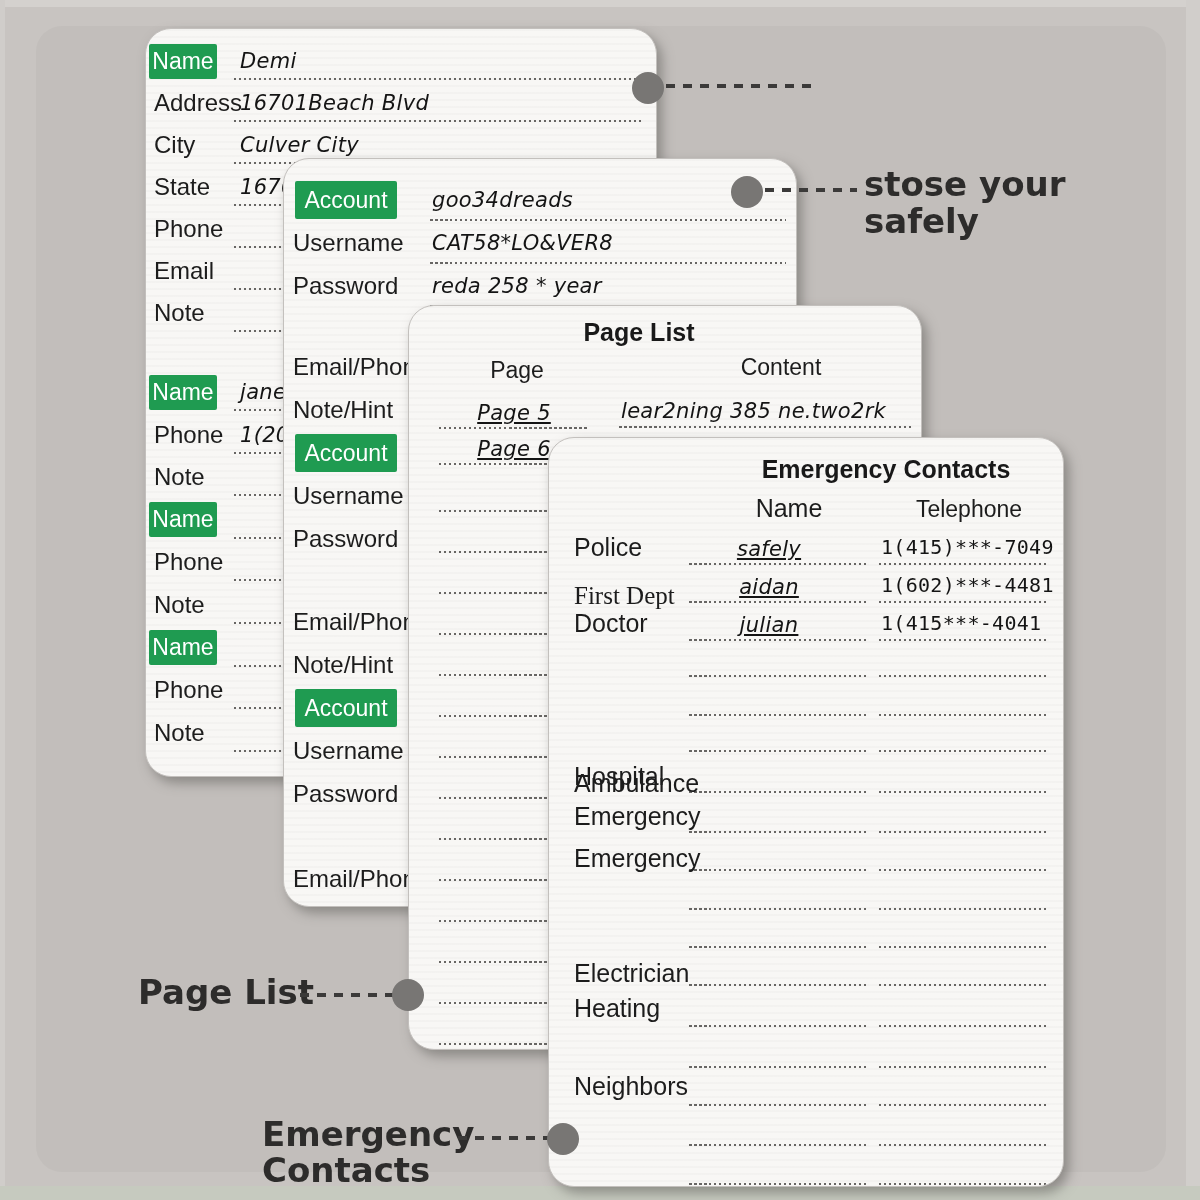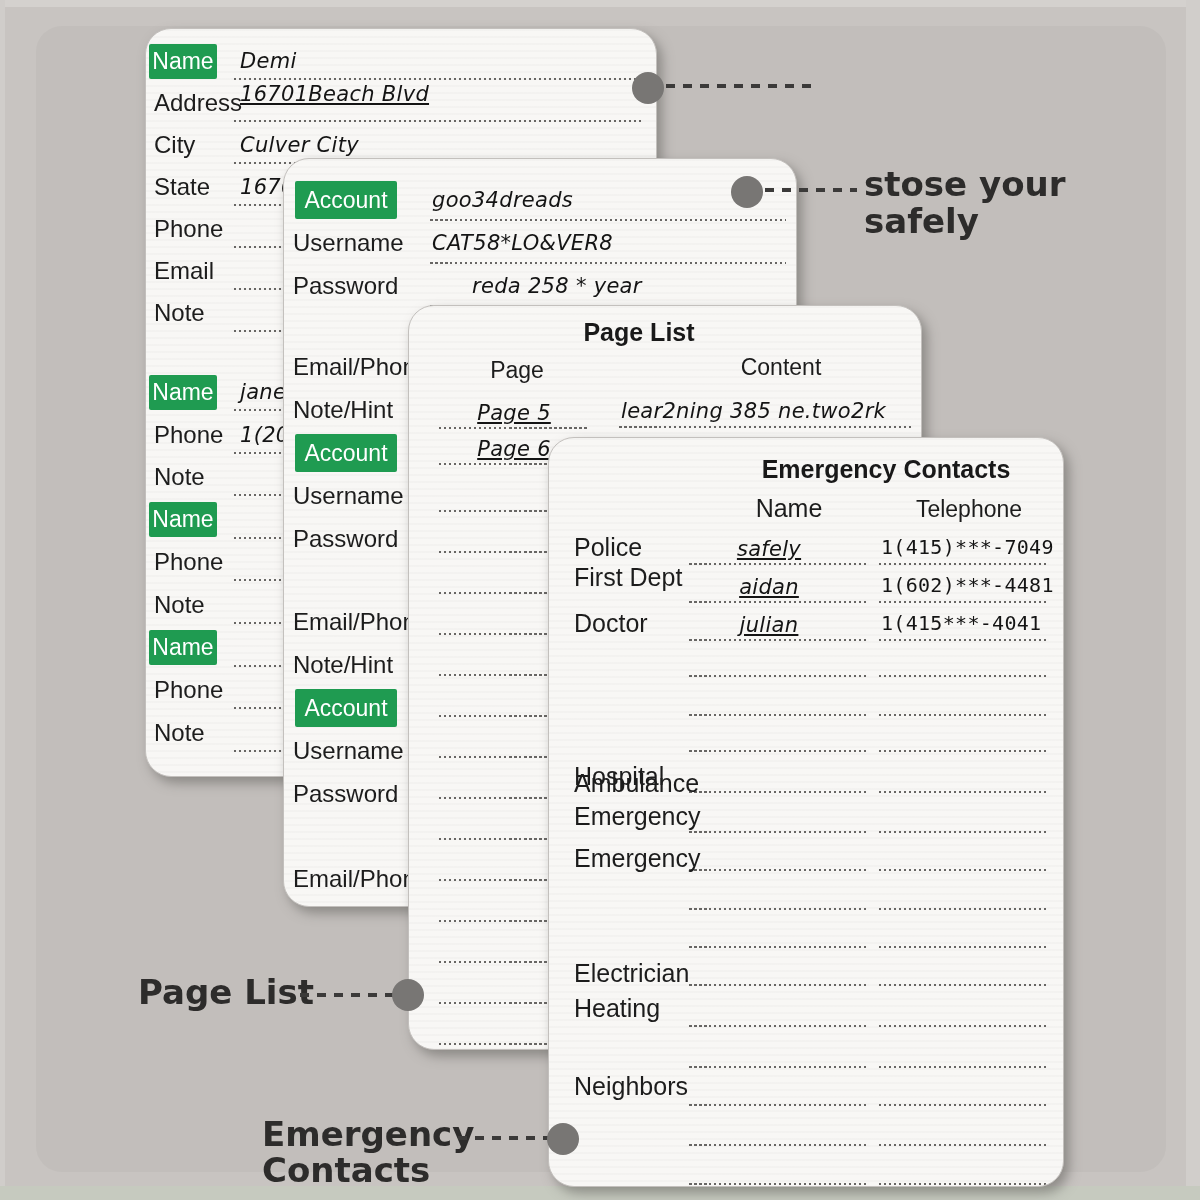--- a/index.html
+++ b/index.html
@@ -39,21 +39,21 @@
   <div class="strip" style="left:0;top:0;width:5px;height:1200px;background:#d0cdca;"></div>
   <div class="strip" style="left:1186px;top:0;width:14px;height:1200px;background:#d1cecb;"></div>
   <div class="strip" style="left:0;top:1186px;width:1200px;height:14px;background:#c6cabf;"></div>
   <div class="mat"></div>
 
   <div class="card" id="card-personal" style="left:145px;top:28px;width:510px;height:747px;z-index:1;">
       <div class="badge" style="left: 3px; top: 14.5px; width: 68px; height: 35px; background: rgb(31, 155, 81);">Name</div>
       <div class="hand" style="left: 94px; top: 17px;">Demi</div>
       <div class="wline" style="left: 88px; top: 49px; width: 410px;"></div>
       <div class="flabel" style="left: 8px; top: 58px;">Address</div>
-      <div class="hand" style="left: 94px; top: 50px; text-decoration: underline;">16701Beach Blvd</div>
+      <div class="hand" style="left: 94px; top: 59px;">16701Beach Blvd</div>
       <div class="wline" style="left: 88px; top: 91px; width: 410px;"></div>
       <div class="flabel" style="left: 8px; top: 100px;">City</div>
       <div class="hand" style="left: 94px; top: 101px;">Culver City</div>
       <div class="wline" style="left: 88px; top: 133px; width: 410px;"></div>
       <div class="flabel" style="left: 8px; top: 142px;">State</div>
       <div class="hand" style="left: 94px; top: 143px;">16701</div>
       <div class="wline" style="left: 88px; top: 175px; width: 410px;"></div>
       <div class="flabel" style="left: 8px; top: 184px;">Phone</div>
       <div class="wline" style="left: 88px; top: 217px; width: 410px;"></div>
       <div class="flabel" style="left: 8px; top: 226px;">Email</div>
@@ -83,21 +83,21 @@
     </div>
 
   <div class="card" id="card-passwords" style="left:283px;top:158px;width:512px;height:747px;z-index:2;">
       <div class="badge" style="left: 11px; top: 22px; width: 102px; height: 38px; background: rgb(31, 155, 81);">Account</div>
       <div class="hand" style="left: 148px; top: 26px;">goo34dreads</div>
       <div class="wline" style="left: 146px; top: 60px; width: 356px;"></div>
       <div class="flabel" style="left: 9px; top: 68px;">Username</div>
       <div class="hand" style="left: 148px; top: 69px;">CAT58*LO&amp;VER8</div>
       <div class="wline" style="left: 146px; top: 103px; width: 356px;"></div>
       <div class="flabel" style="left: 9px; top: 111px;">Password</div>
-      <div class="hand" style="left: 148px; top: 112px; margin-left: 40px;">reda 258 * year</div>
+      <div class="hand" style="left: 148px; top: 112px;">reda 258 * year</div>
       <div class="wline" style="left: 146px; top: 146px; width: 356px;"></div>
       <div class="flabel" style="left: 9px; top: 192px;">Email/Phone</div>
       <div class="wline" style="left: 146px; top: 227px; width: 356px;"></div>
       <div class="flabel" style="left: 9px; top: 235px;">Note/Hint</div>
       <div class="wline" style="left: 146px; top: 270px; width: 356px;"></div>
       <div class="badge" style="left: 11px; top: 275px; width: 102px; height: 38px; background: rgb(31, 155, 81);">Account</div>
       <div class="wline" style="left: 146px; top: 313px; width: 356px;"></div>
       <div class="flabel" style="left: 9px; top: 321px;">Username</div>
       <div class="wline" style="left: 146px; top: 356px; width: 356px;"></div>
       <div class="flabel" style="left: 9px; top: 364px;">Password</div>
@@ -159,21 +159,21 @@
 
   <div class="card" id="card-emergency" style="left:548px;top:437px;width:514px;height:748px;z-index:4;">
     <div class="card-title" style="left:177px;top:17px;width:320px;">Emergency Contacts</div>
     <div class="col-header" style="left:160px;top:56px;width:160px;font-size:25px;">Name</div>
     <div class="col-header" style="left:340px;top:58px;width:160px;">Telephone</div>
   <div class="flabel" style="left: 25px; top: 93px; font-size: 25px;">Police</div>
       <div class="hand centered-val" style="left: 150px; top: 96px; width: 140px;">safely</div>
       <div class="hand" style="left: 332px; top: 94px; font-style: normal; font-family: &quot;DejaVu Sans Mono&quot;, monospace; font-size: 20px;">1(415)***-7049</div>
       <div class="wline" style="left: 140px; top: 125px; width: 180px;"></div>
       <div class="wline" style="left: 330px; top: 125px; width: 167px;"></div>
-      <div class="flabel" style="left: 25px; top: 123px; font-size: 25px;">First Dept</div>
+      <div class="flabel" style="left: 25px; top: 142px; font-size: 25px; font-family: Liberation Serif, serif;">First Dept</div>
       <div class="hand centered-val" style="left: 150px; top: 134px; width: 140px;">aidan</div>
       <div class="hand" style="left: 332px; top: 132px; font-style: normal; font-family: &quot;DejaVu Sans Mono&quot;, monospace; font-size: 20px;">1(602)***-4481</div>
       <div class="wline" style="left: 140px; top: 163px; width: 180px;"></div>
       <div class="wline" style="left: 330px; top: 163px; width: 167px;"></div>
       <div class="flabel" style="left: 25px; top: 169px; font-size: 25px;">Doctor</div>
       <div class="hand centered-val" style="left: 150px; top: 172px; width: 140px;">julian</div>
       <div class="hand" style="left: 332px; top: 170px; font-style: normal; font-family: &quot;DejaVu Sans Mono&quot;, monospace; font-size: 20px;">1(415***-4041</div>
       <div class="wline" style="left: 140px; top: 201px; width: 180px;"></div>
       <div class="wline" style="left: 330px; top: 201px; width: 167px;"></div>
       <div class="wline" style="left: 140px; top: 237px; width: 180px;"></div>

